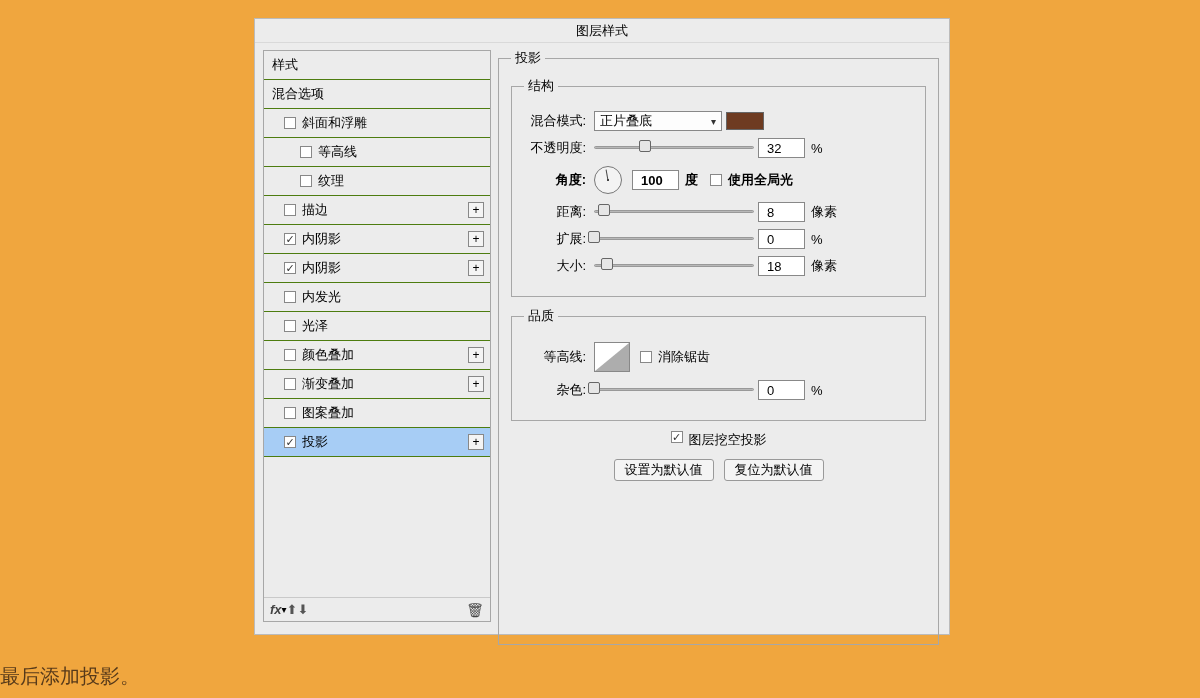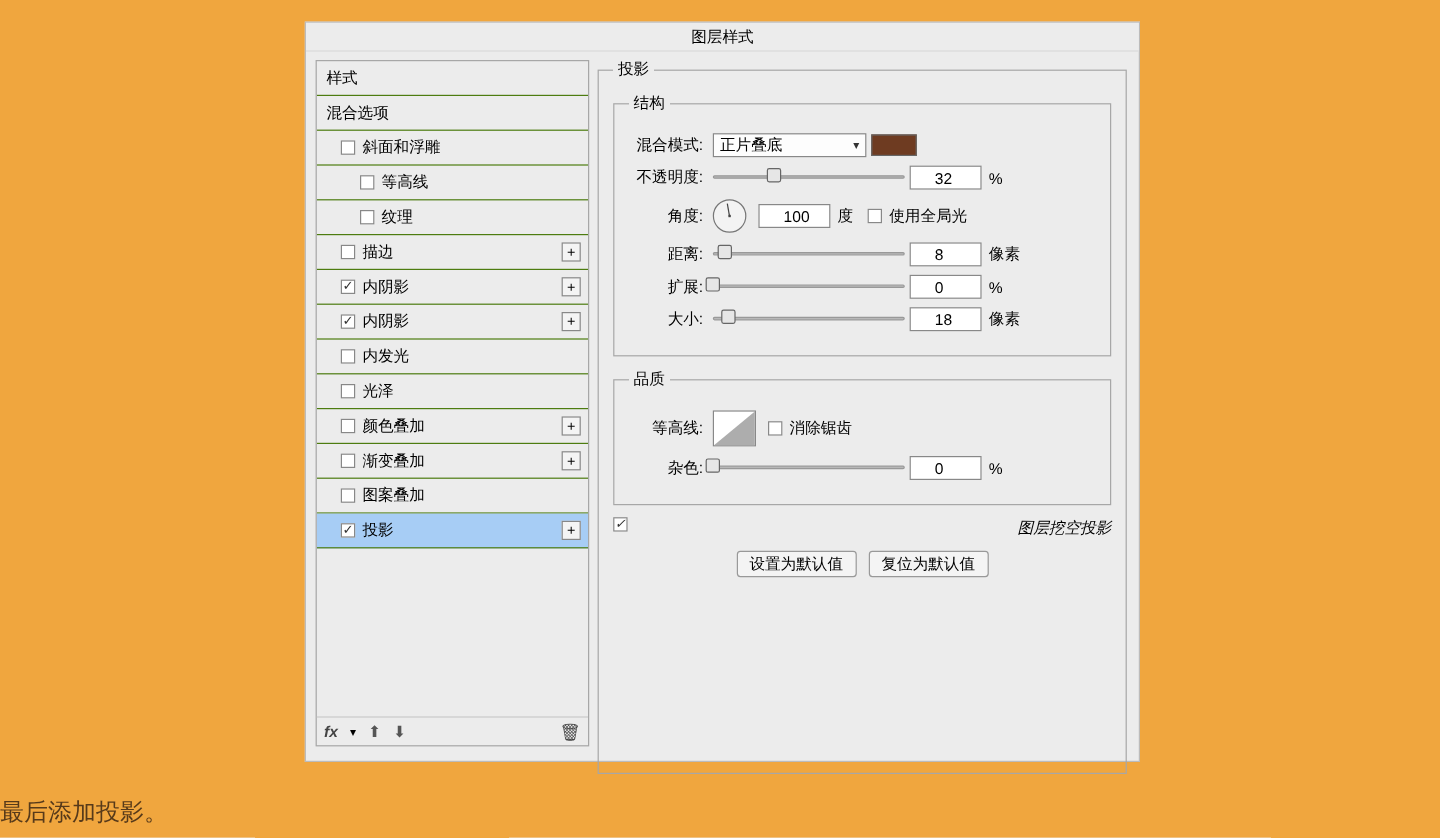--- a/index.html
+++ b/index.html
@@ -32,21 +32,21 @@
   .chk { width: 12px; height: 12px; border: 1px solid #888; background: #fff; margin-right: 6px; display: inline-flex; align-items: center; justify-content: center; font-size: 10px; line-height: 1; }
   .chk.checked::after { content: "✓"; color: #333; font-size: 11px; }
   .plus-btn {
     position: absolute; right: 6px; top: 6px;
     width: 16px; height: 16px; border: 1px solid #888; background: #f4f4f4;
     display: inline-flex; align-items: center; justify-content: center;
     font-size: 12px; line-height: 1;
   }
   .left-footer {
     height: 24px; border-top: 1px solid #c9c9c9; display: flex; align-items: center;
-    padding: 0 6px; gap: 10px;
+    padding: 0 6px; gap: 0;
   }
   .fx-label { font-style: italic; font-weight: bold; color: #444; }
   .arrow-icon { font-size: 13px; color: #555; }
   .trash-icon { margin-left: auto; font-size: 14px; color: #444; }
 
   .right-panel { flex: 1; padding: 6px 10px 10px 2px; }
   fieldset {
     border: 1px solid #a7a7a7; padding: 10px 12px 14px 12px; margin-bottom: 10px;
   }
   fieldset > legend { padding: 0 4px; }
@@ -62,22 +62,22 @@
   .slider {
     position: relative; width: 160px; height: 14px;
   }
   .slider .track { position: absolute; top: 5px; left: 0; right: 0; height: 3px; background: #b8b8b8; border-radius:2px; border:1px solid #999;}
   .slider .thumb {
     position: absolute; top: -1px; width: 12px; height: 12px;
     border: 1px solid #666; background: #e6e6e6; border-radius: 2px;
     transform: translateX(-50%);
   }
   .numbox {
-    width: 60px; height: 20px; border: 1px solid #888; background: #fff;
-    display: inline-flex; align-items: center; padding: 0 20px; margin: 0 4px;
+    width: 47px; height: 20px; border: 1px solid #888; background: #fff;
+    display: inline-flex; align-items: center; padding: 0 8px; margin: 0 4px;
   }
   .unit { margin-left: 2px; }
   .angle-dial {
     width: 28px; height: 28px; border: 1px solid #777; border-radius: 50%; background: #f3f3f3;
     position: relative; margin-right: 6px;
   }
   .angle-dial .needle {
     position: absolute; top: 50%; left: 50%; width: 11px; height: 1px; background: #444;
     transform-origin: left center; transform: rotate(-100deg);
   }
@@ -90,21 +90,21 @@
     content: ""; position: absolute; left: 0; bottom: 0; width: 0; height: 0;
     border-left: 34px solid #adadad; border-top: 28px solid transparent;
     transform: scaleX(-1);
     transform-origin: center;
   }
   .btn {
     border: 1px solid #999; background: #f4f4f4; height: 22px; padding: 0 10px;
     display: inline-flex; align-items: center; border-radius: 3px;
   }
   .buttons-row { margin-top: 10px; display:flex; justify-content:center; gap:10px;}
-  .knockout-row { display:flex; justify-content:space-between; margin-top:8px;font-style:italic;}
+  .knockout-row { display:flex; justify-content:center; margin-top:8px;}
   .caption {
     position: absolute; bottom: 8px; left: 0; right: 0;
     text-align: left; font-size: 20px; color: #573a1a;
   }
 </style>
 </head>
 <body>
 
 <div class="dialog">
   <div class="titlebar">图层样式</div>
@@ -203,21 +203,21 @@
           <div class="row">
             <span class="lbl">不透明度:</span>
             <span class="slider">
                 <span class="track"></span>
                 <span class="thumb" style="left:32%"></span>
               </span>
             <span class="numbox">32</span>
             <span class="unit">%</span>
           </div>
 
-          <div class="row" style="height:32px;">
+          <div class="row" style="height:32px;font-weight:bold;">
             <span class="lbl">角度:</span>
             <span class="angle-dial">
                 <span class="needle"></span>
                 <span class="dot"></span>
               </span>
             <span class="numbox">100</span>
             <span class="unit">度</span>
             <span style="width:12px"></span>
             <span class="chk"></span>
             <span>使用全局光</span>

